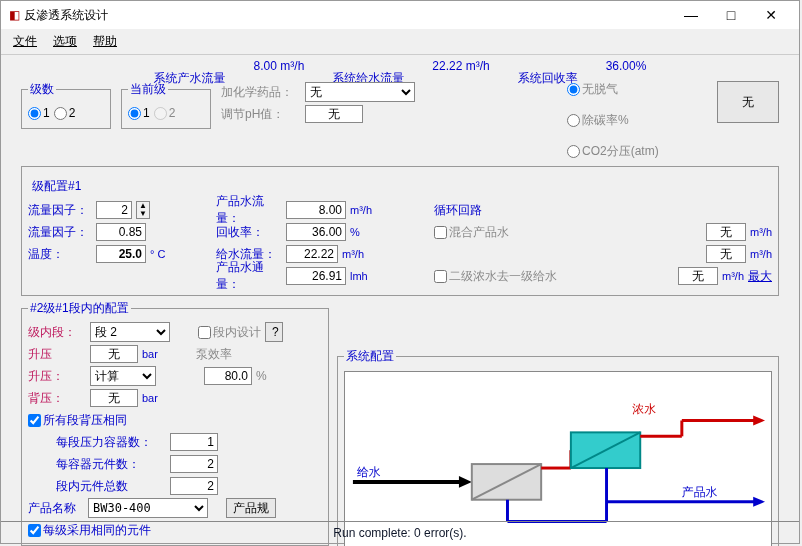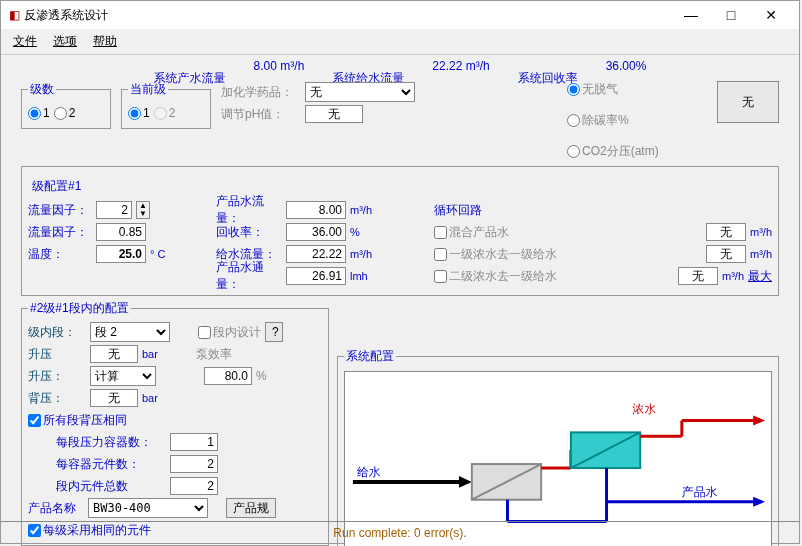--- a/index.html
+++ b/index.html
@@ -37,30 +37,30 @@
 .cfg1-left { width: 170px; }
 .cfg1-mid { width: 200px; }
 .cfg1-right { flex: 1; }
 .cfg1-right .row { gap: 4px; }
 .lbl2 { width: 64px; color:#0000cc; }
 .lbl3 { width: 66px; color:#0000cc; }
 .link { color:#0000cc; text-decoration: underline; cursor:pointer; }
 .lower { display: flex; gap: 8px; margin-top: 4px; }
 .cfg2 { width: 308px; }
 .cfg2 fieldset { width: 308px; }
-.cfg2 .row .lbl4 { width: 58px; color:#0c4a6e; }
+.cfg2 .row .lbl4 { width: 58px; color:#be185d; }
 .syscfg { flex: 1; }
 .syscfg fieldset { height: 232px; margin-top: 48px; }
 .diagram { background:#fff; width:100%; height:202px; border:1px solid #888; position:relative; margin-top:2px;}
 .tabs { display:flex; gap:4px; padding:4px 20px 0;}
 .tabs .tab { border:1px solid #888; padding:2px 6px; background:#f8f8f8; }
 .tabs .tab.active { background:#fff; border-bottom:1px solid #fff; }
 .status { position:absolute; bottom:0; left:0; right:0; height:22px; display:flex; align-items:center; border-top:1px solid #888;}
 .status .cell1 { width:260px; text-align:center; color:#0000cc;}
-.status .cell2 { flex:1; text-align:center; color:#a16207;}
+.status .cell2 { flex:1; text-align:center; color:#0f172a;}
 .unit { color:#0000cc; font-size:11px;}
 .sp2 { width: 20px; }
 </style>
 </head>
 <body>
 
 <div class="window">
   <div class="titlebar">
     <span style="margin-right:4px;color:#a00">◧</span>
     <span class="title">反渗透系统设计</span>
@@ -169,21 +169,21 @@
               <input type="text" style="width: 60px;" value="8.00">
               <span class="unit">m³/h</span>
             </div>
           <div class="row">
               <span class="lbl3">回收率：</span>
               <input type="text" style="width: 60px;" value="36.00">
               <span class="unit">%</span>
             </div>
           <div class="row">
               <span class="lbl3">给水流量：</span>
-              <input type="text" style="width: 60px;" value="22.22">
+              <input type="text" style="width: 52px;" value="22.22">
               <span class="unit">m³/h</span>
             </div>
           <div class="row">
               <span class="lbl3">产品水通量：</span>
               <input type="text" style="width: 60px;" value="26.91">
               <span class="unit">lmh</span>
             </div>
         </div>
         <div class="cfg1-right">
           <div class="row">
@@ -192,24 +192,20 @@
           <div class="row">
               <label class="check gray">
                 <input type="checkbox" style="">
                 <span>混合产品水</span>
               </label>
               <span style="flex:1"></span>
               <input type="text" class="c" style="width: 40px;" value="无">
               <span class="unit">m³/h</span>
             </div>
           <div class="row">
-              <label class="check gray">
-                <input type="checkbox" style="">
-                <span>一级浓水去一级给水</span>
-              </label>
               <span style="flex:1"></span>
               <input type="text" class="c" style="width: 40px;" value="无">
               <span class="unit">m³/h</span>
             </div>
           <div class="row">
               <label class="check gray">
                 <input type="checkbox" style="">
                 <span>二级浓水去一级给水</span>
               </label>
               <span style="flex:1"></span>

